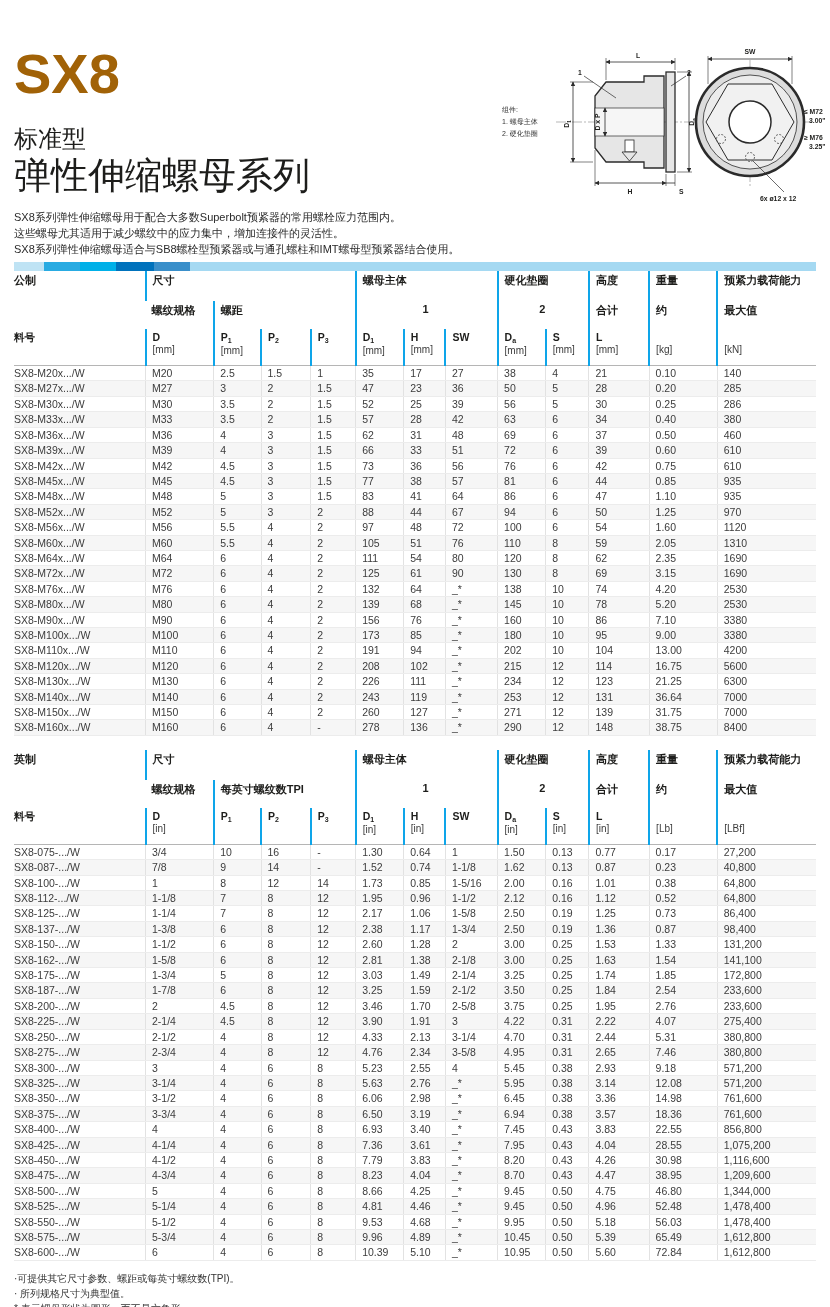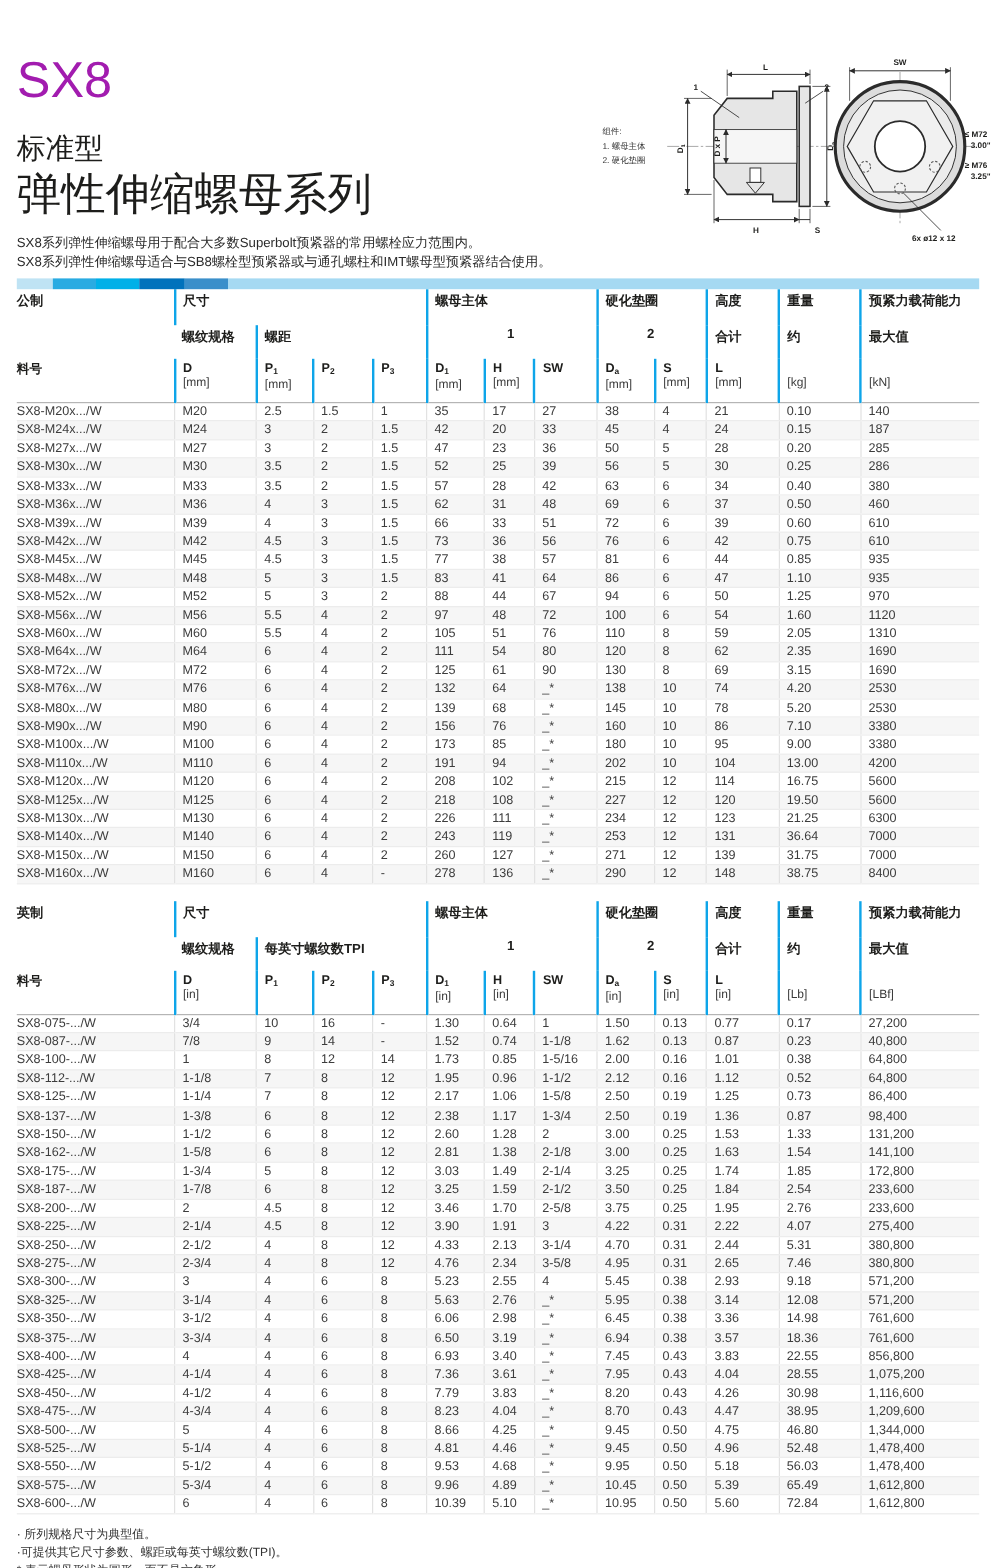--- a/index.html
+++ b/index.html
@@ -2,21 +2,21 @@
 <html lang="zh"><head>
 <meta charset="utf-8">
 <style>
   html,body { margin:0; padding:0; background:#ffffff; }
   body { font-family:"Liberation Sans","DejaVu Sans",sans-serif; color:#1d1d1b; }
   .page { position:relative; width:830px; height:1307px; background:#fff; overflow:hidden; }
   .content { padding:0 14px; }
 
   
   .title-block { padding-top:46px; }
-  .title-main { font-size:42px; line-height:1.0; font-weight:400; color:#a21caf; }
+  .title-main { font-size:56px; line-height:1.0; font-weight:700; color:#a16207; }
   .title-sub1 { font-size:24px; line-height:1.1; margin-top:24px; }
   .title-sub2 { font-size:37px; line-height:1.1; margin-top:4px; }
   .intro { margin-top:12px; font-size:11px; line-height:16px; color:#2a2a2a; max-width:480px; }
 
   
   .accent-bar { margin-top:5px; height:9px; display:flex; }
   .accent-bar .seg { height:100%; }
   .accent-bar .rest { flex:1; }
 
   
@@ -138,20 +138,21 @@
   <div class="content">
 
     <div class="title-block">
       <div class="title-main">SX8</div>
       <div class="title-sub1">标准型</div>
       <div class="title-sub2">弹性伸缩螺母系列</div>
     </div>
 
     <div class="intro">
       <div>SX8系列弹性伸缩螺母用于配合大多数Superbolt预紧器的常用螺栓应力范围内。</div>
+      <div>这些螺母尤其适用于减少螺纹中的应力集中，增加连接件的灵活性。</div>
       <div>SX8系列弹性伸缩螺母适合与SB8螺栓型预紧器或与通孔螺柱和IMT螺母型预紧器结合使用。</div>
     </div>
 
     <div class="accent-bar">
         <div class="seg" style="width: 30px; background: rgb(191, 227, 244);"></div>
         <div class="seg" style="width: 36px; background: rgb(41, 171, 226);"></div>
         <div class="seg" style="width: 36px; background: rgb(0, 176, 232);"></div>
         <div class="seg" style="width: 38px; background: rgb(0, 114, 188);"></div>
         <div class="seg" style="width: 36px; background: rgb(58, 143, 202);"></div>
         <div class="seg rest" style="background: rgb(165, 217, 242);"></div>
@@ -254,35 +255,20 @@
             <td>35</td>
             <td>17</td>
             <td>27</td>
             <td>38</td>
             <td>4</td>
             <td>21</td>
             <td>0.10</td>
             <td>140</td>
           </tr>
           <tr>
-            <td>SX8-M24x.../W</td>
-            <td>M24</td>
-            <td>3</td>
-            <td>2</td>
-            <td>1.5</td>
-            <td>42</td>
-            <td>20</td>
-            <td>33</td>
-            <td>45</td>
-            <td>4</td>
-            <td>24</td>
-            <td>0.15</td>
-            <td>187</td>
-          </tr>
-          <tr>
             <td>SX8-M27x.../W</td>
             <td>M27</td>
             <td>3</td>
             <td>2</td>
             <td>1.5</td>
             <td>47</td>
             <td>23</td>
             <td>36</td>
             <td>50</td>
             <td>5</td>
@@ -551,35 +537,20 @@
             <td>6</td>
             <td>4</td>
             <td>2</td>
             <td>208</td>
             <td>102</td>
             <td>_*</td>
             <td>215</td>
             <td>12</td>
             <td>114</td>
             <td>16.75</td>
-            <td>5600</td>
-          </tr>
-          <tr>
-            <td>SX8-M125x.../W</td>
-            <td>M125</td>
-            <td>6</td>
-            <td>4</td>
-            <td>2</td>
-            <td>218</td>
-            <td>108</td>
-            <td>_*</td>
-            <td>227</td>
-            <td>12</td>
-            <td>120</td>
-            <td>19.50</td>
             <td>5600</td>
           </tr>
           <tr>
             <td>SX8-M130x.../W</td>
             <td>M130</td>
             <td>6</td>
             <td>4</td>
             <td>2</td>
             <td>226</td>
             <td>111</td>
@@ -1127,18 +1098,18 @@
             <td>10.95</td>
             <td>0.50</td>
             <td>5.60</td>
             <td>72.84</td>
             <td>1,612,800</td>
           </tr>
         </tbody>
     </table>
 
     <div class="footnotes">
+      <div>·可提供其它尺寸参数、螺距或每英寸螺纹数(TPI)。</div>
       <div>· 所列规格尺寸为典型值。</div>
-      <div>·可提供其它尺寸参数、螺距或每英寸螺纹数(TPI)。</div>
       <div>* 表示螺母形状为圆形，而不是六角形。</div>
     </div>
   </div>
 </div>
 
 </body></html>

